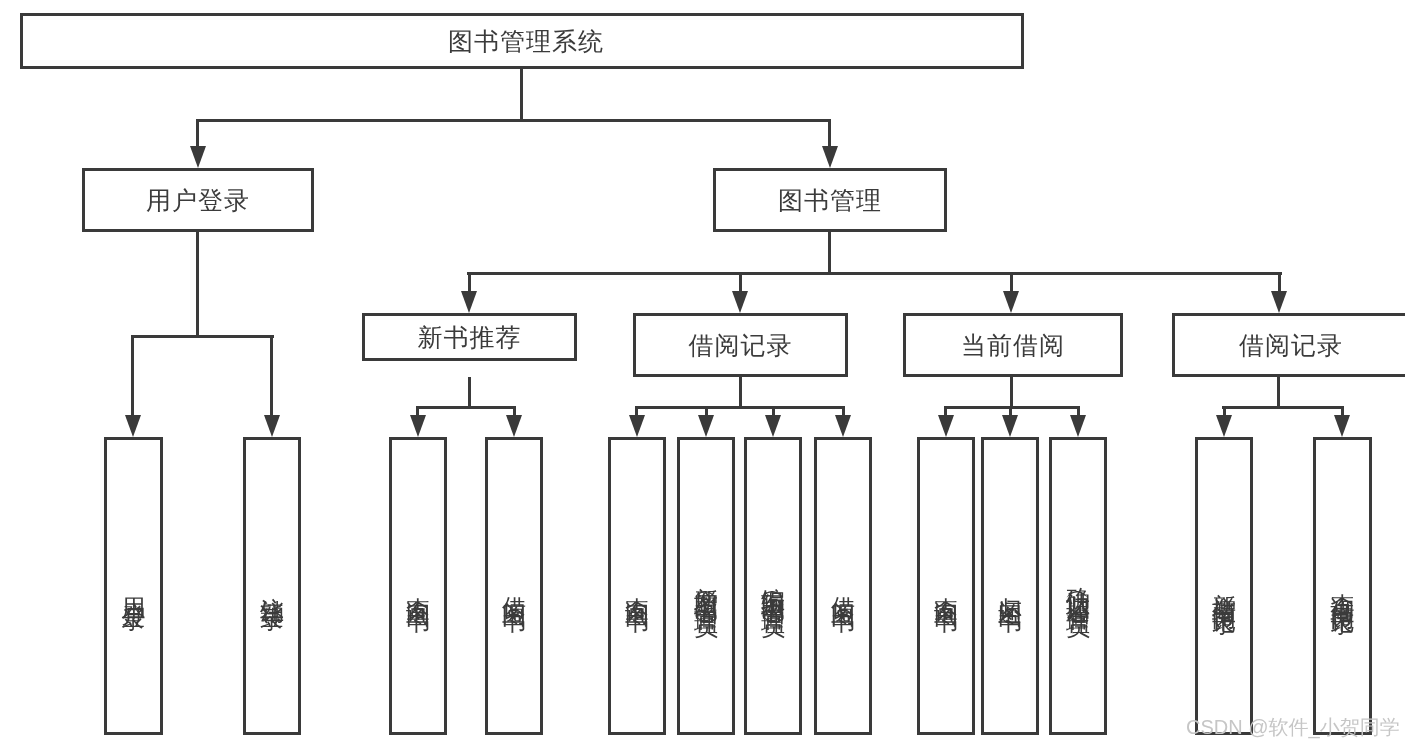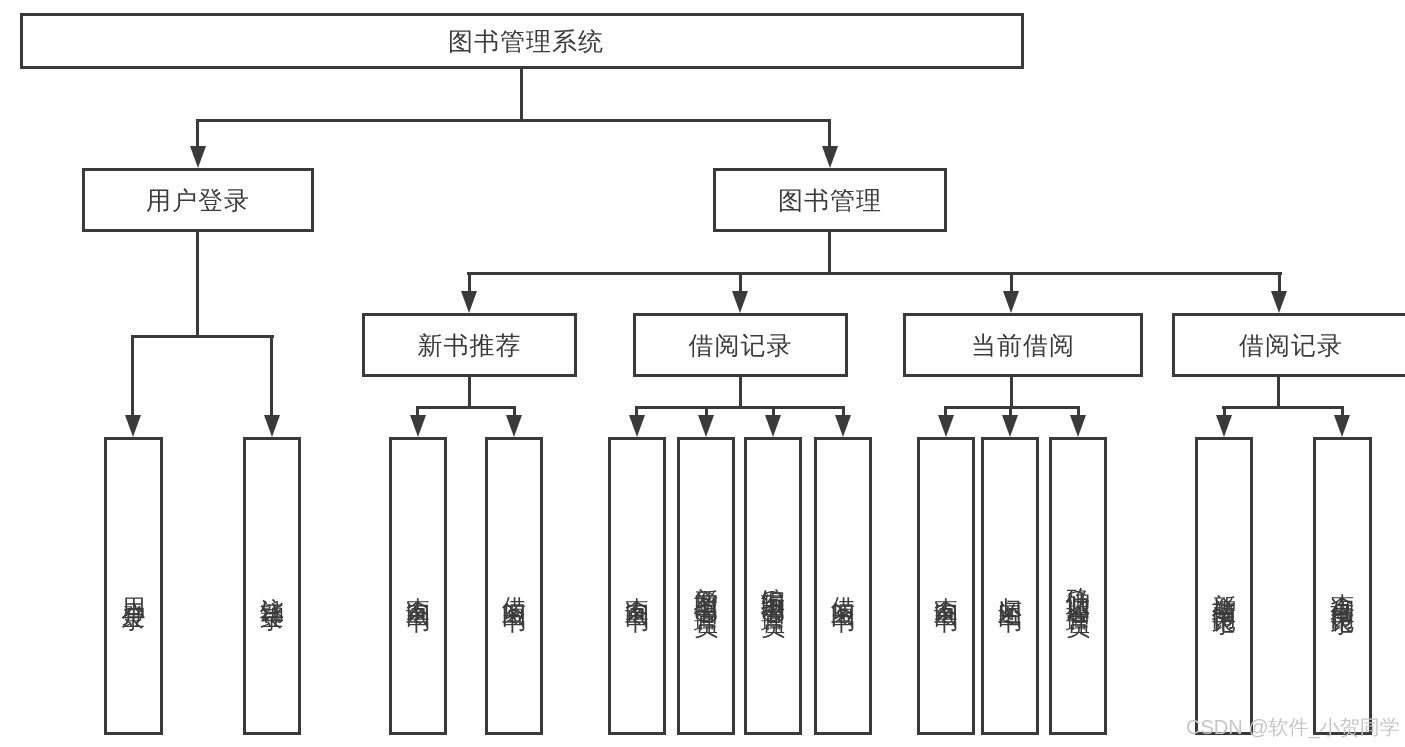--- a/index.html
+++ b/index.html
@@ -40,23 +40,23 @@
   }
 </style>
 </head>
 <body>
 
 <div class="box" style="left:20px; top:13px; width:1004px; height:56px;padding-left:8px;">图书管理系统</div>
 
 <div class="box" style="left:82px; top:168px; width:232px; height:64px;">用户登录</div>
 <div class="box" style="left:713px; top:168px; width:234px; height:64px;">图书管理</div>
 
-<div class="box" style="left:362px; top:313px; width:215px; height:64px;">新书推荐</div>
+<div class="box" style="left:362px; top:313px; width:215px; height:48px;">新书推荐</div>
 <div class="box" style="left:633px; top:313px; width:215px; height:64px;">借阅记录</div>
-<div class="box" style="left:903px; top:313px; width:240px; height:64px;">当前借阅</div>
+<div class="box" style="left:903px; top:313px; width:220px; height:64px;">当前借阅</div>
 <div class="box" style="left:1172px; top:313px; width:238px; height:64px;">借阅记录</div>
 
 <div class="box" style="left:104px; top:437px; width:59px; height:298px;">
   <span class="vtext">用户登录</span>
 </div>
 <div class="box" style="left:243px; top:437px; width:58px; height:298px;">
   <span class="vtext">注销登录</span>
 </div>
 
 <div class="box" style="left:389px; top:437px; width:58px; height:298px;">

